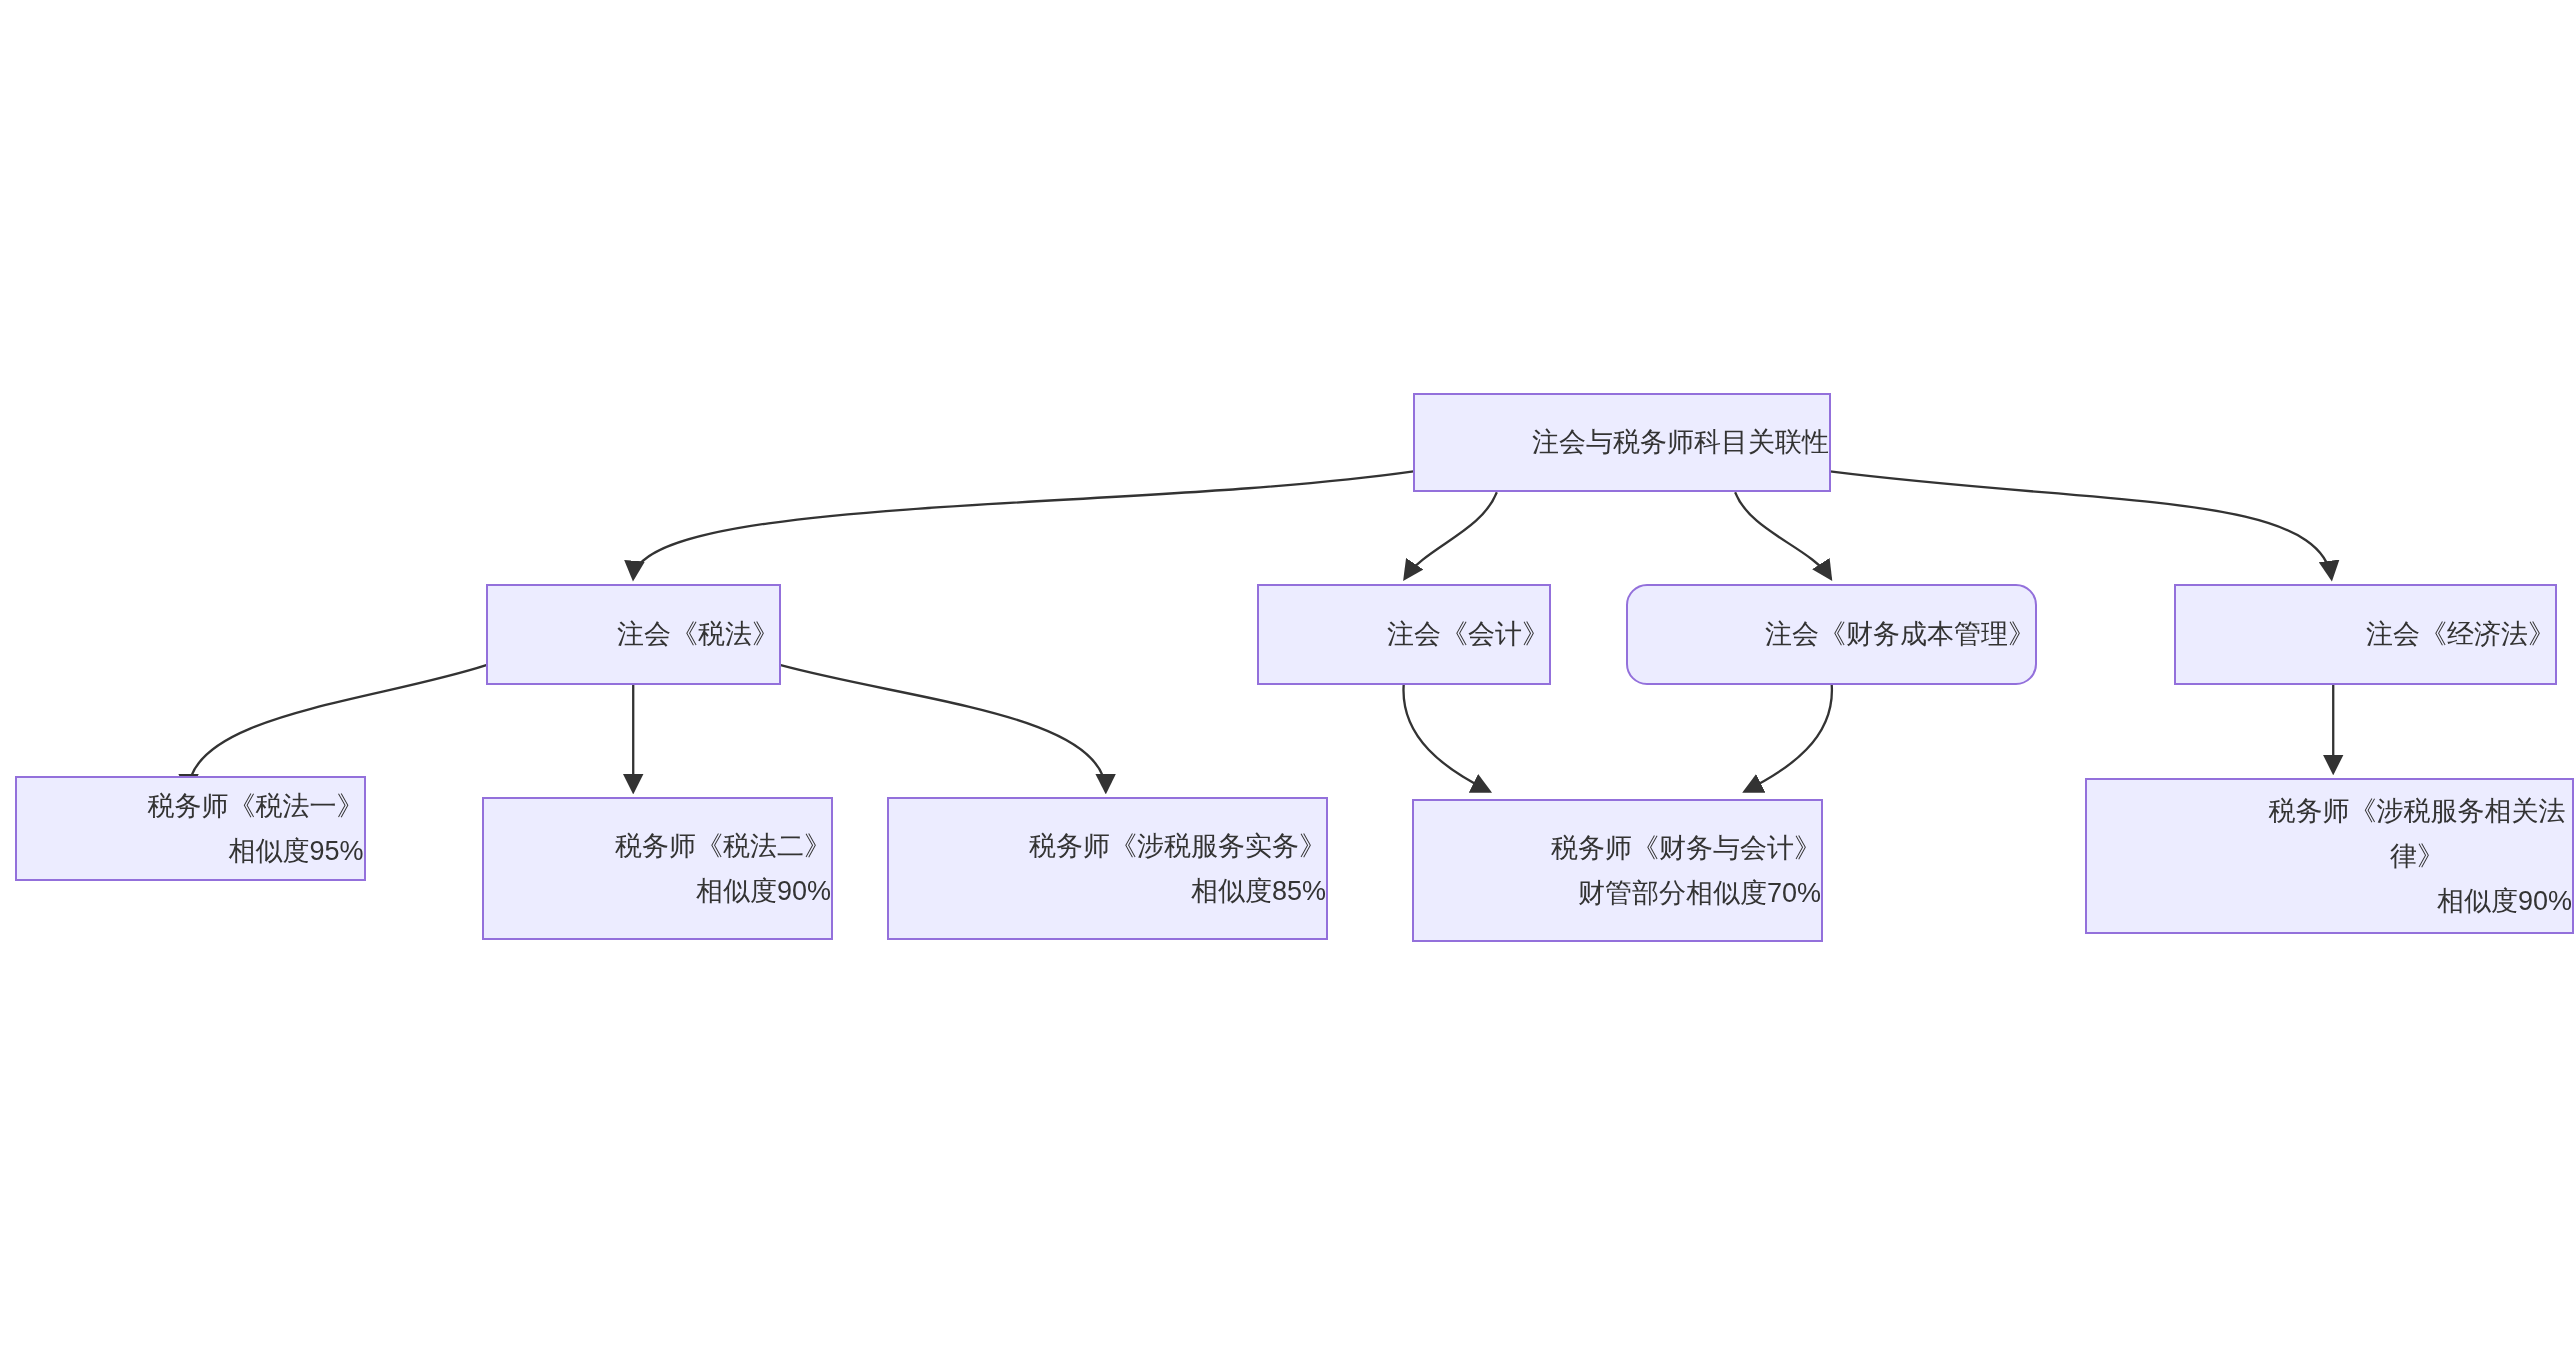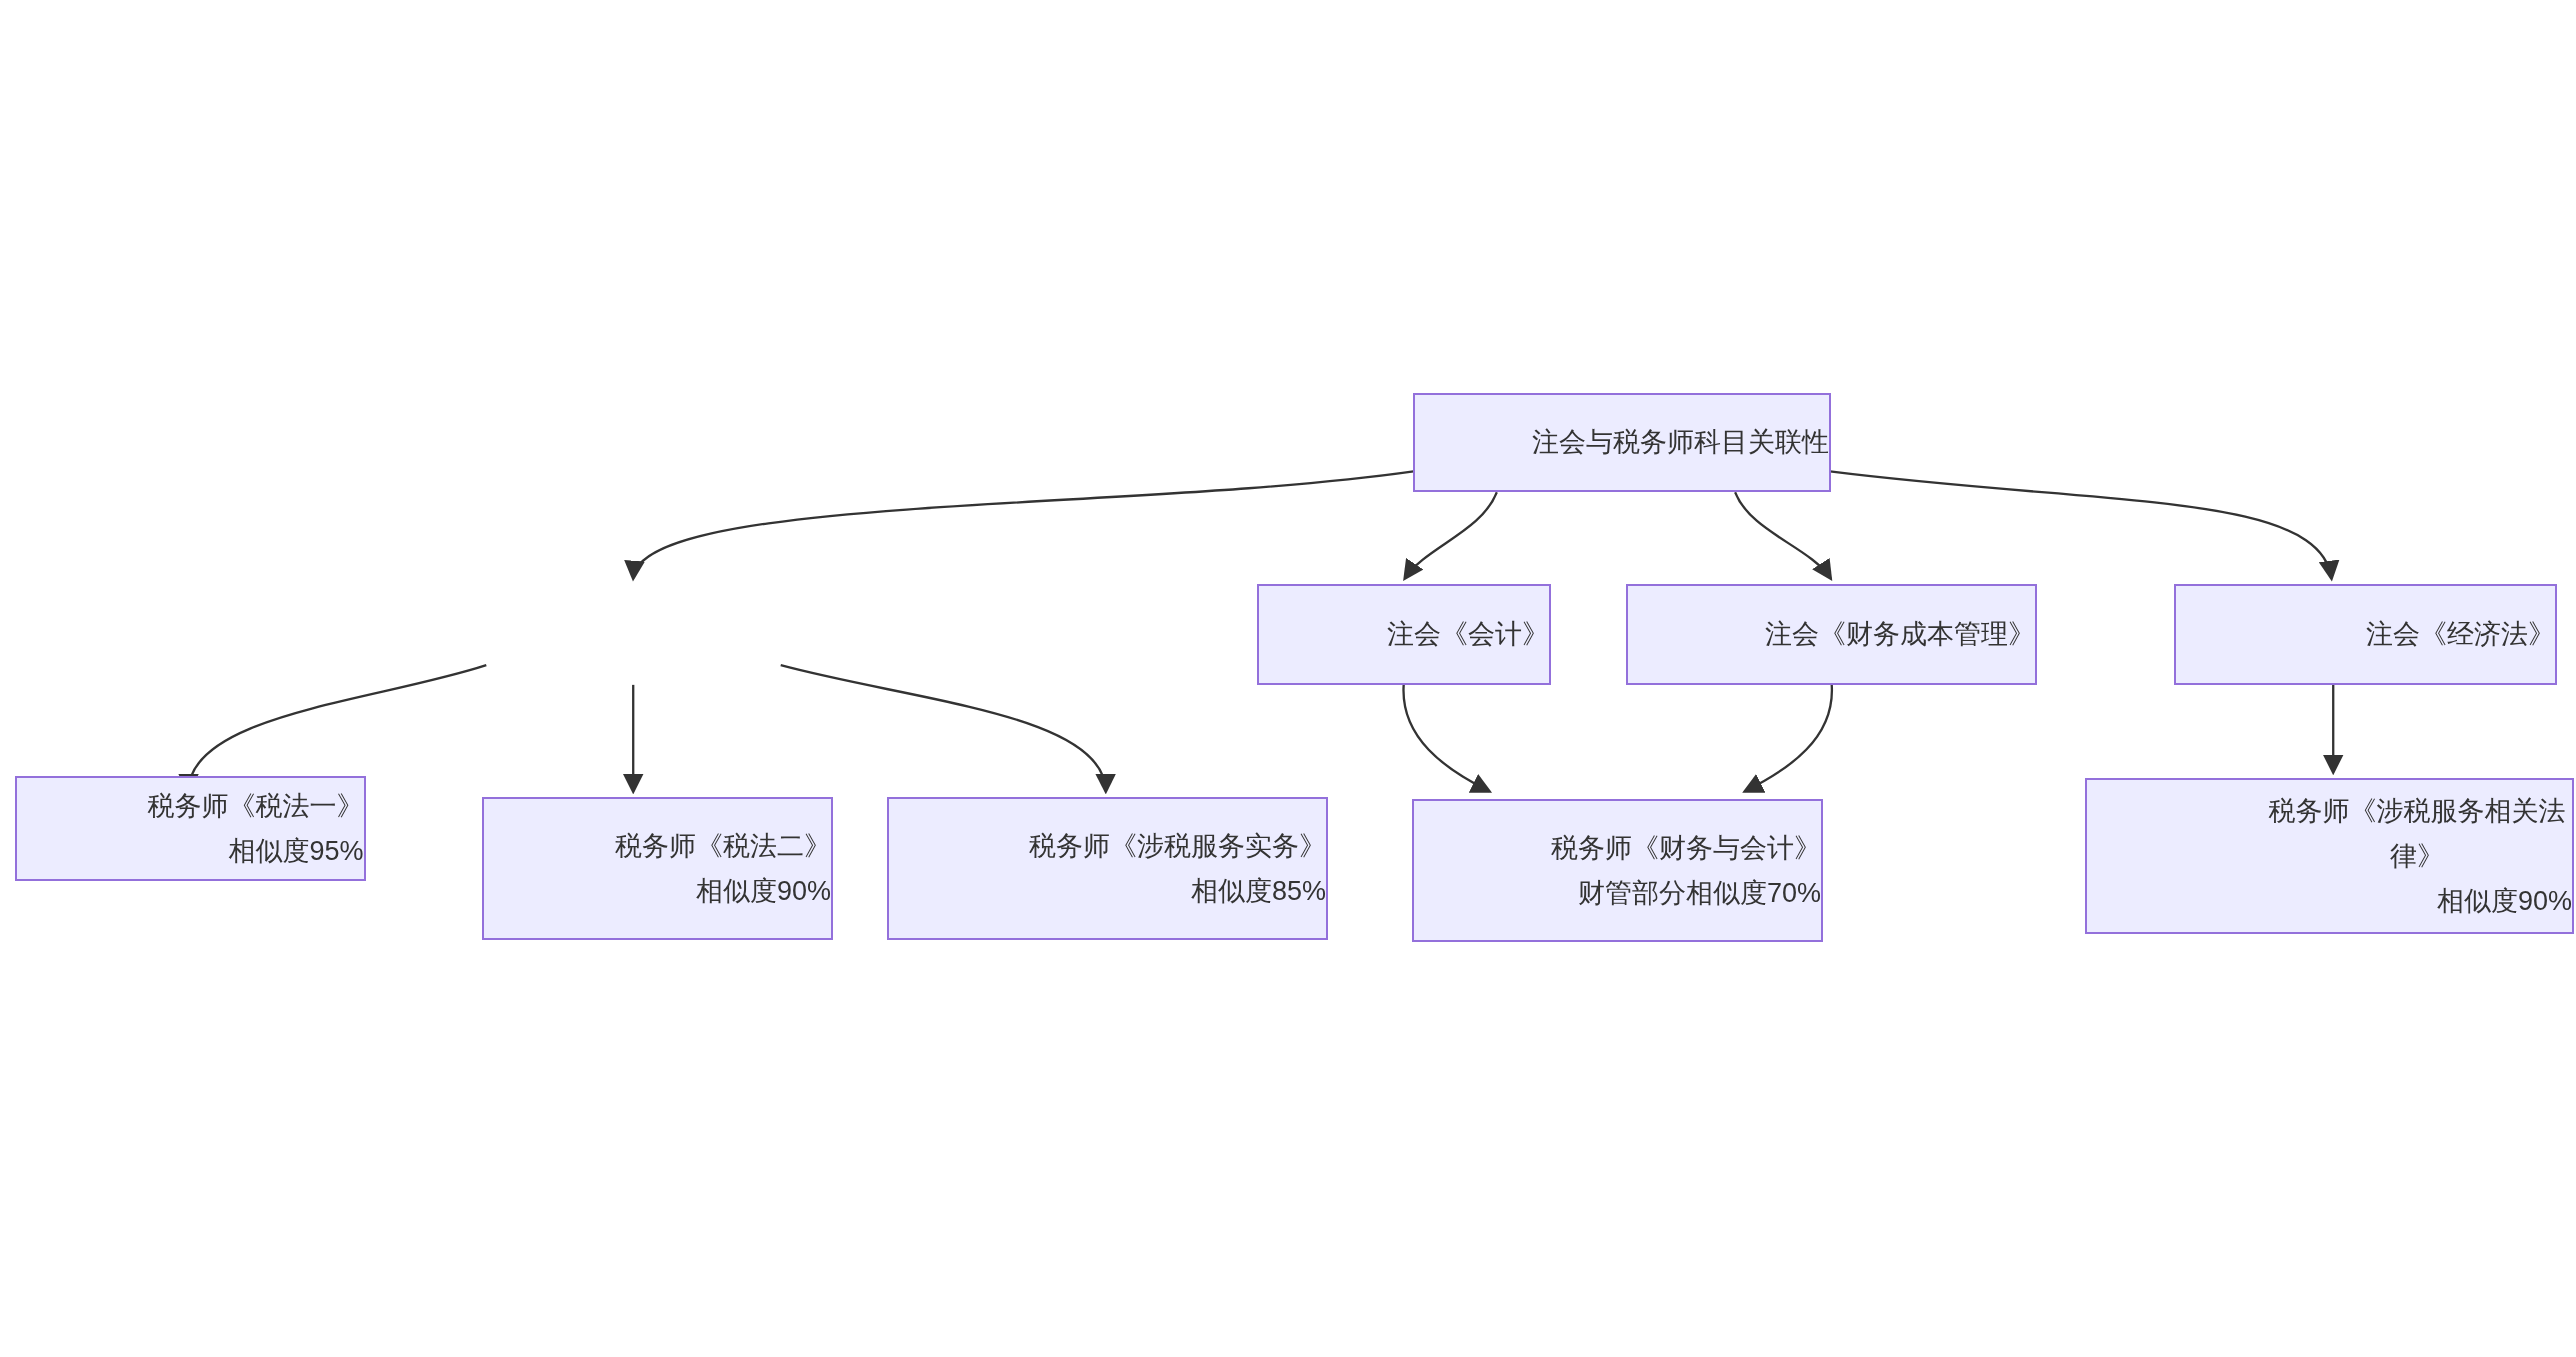--- a/index.html
+++ b/index.html
@@ -44,21 +44,21 @@
     line-height: 45px;
   }
   .node .lbl { display: block; }
   
   .node--wrap .node-label { max-width: 310px; }
 
   
   .n-root      { left: 1413px; top:  393px; width: 418px; height: 99px; }
   .n-tax-law   { left:  486px; top: 584px; width: 295px; height: 101px; }
   .n-acct      { left: 1257px; top: 584px; width: 294px; height: 101px; }
-  .n-fin-mgmt  { left: 1626px; top: 584px; width: 411px; height: 101px; }
+  .n-fin-mgmt  { left: 1626px; top: 584px; width: 411px; height: 101px; border-radius: 21px; }
   .n-econ-law  { left: 2174px; top: 584px; width: 383px; height: 101px; }
   .n-law1      { left:   14.5px; top: 776px; width: 351px; height: 105px; }
   .n-law2      { left:  482px; top: 797px; width: 351px; height: 143px; }
   .n-practice  { left: 887px; top: 797px; width: 441px; height: 143px; padding-left: 8px; }
   .n-fin-acct  { left: 1412px; top: 799px; width: 411px; height: 143px; }
   .n-rel-law   { left: 2085px; top: 778px; width: 489px; height: 156px; }
 </style>
 </head>
 <body>
 
@@ -79,20 +79,23 @@
     <path class="edge-path" d="M 1349 1150 C 1580 1212, 1910 1235, 1911 1368" marker-end="url(#arrow)"></path>
     <path class="edge-path" d="M 2426 1184 C 2420 1276, 2498 1330, 2574 1368" marker-end="url(#arrow)"></path>
     <path class="edge-path" d="M 3166 1184 C 3172 1276, 3092 1330, 3016 1368" marker-end="url(#arrow)"></path>
     <path class="edge-path" d="M 4033 1184 L 4033 1335" marker-end="url(#arrow)"></path>
   </svg>
 
   <div class="node n-root">
     <span class="lbl node-label">注会与税务师科目关联性</span>
   </div>
 
+  <div class="node n-tax-law">
+    <span class="lbl node-label">注会《税法》</span>
+  </div>
 
   <div class="node n-acct">
     <span class="lbl node-label">注会《会计》</span>
   </div>
 
   <div class="node n-fin-mgmt">
     <span class="lbl node-label">注会《财务成本管理》</span>
   </div>
 
   <div class="node n-econ-law">

